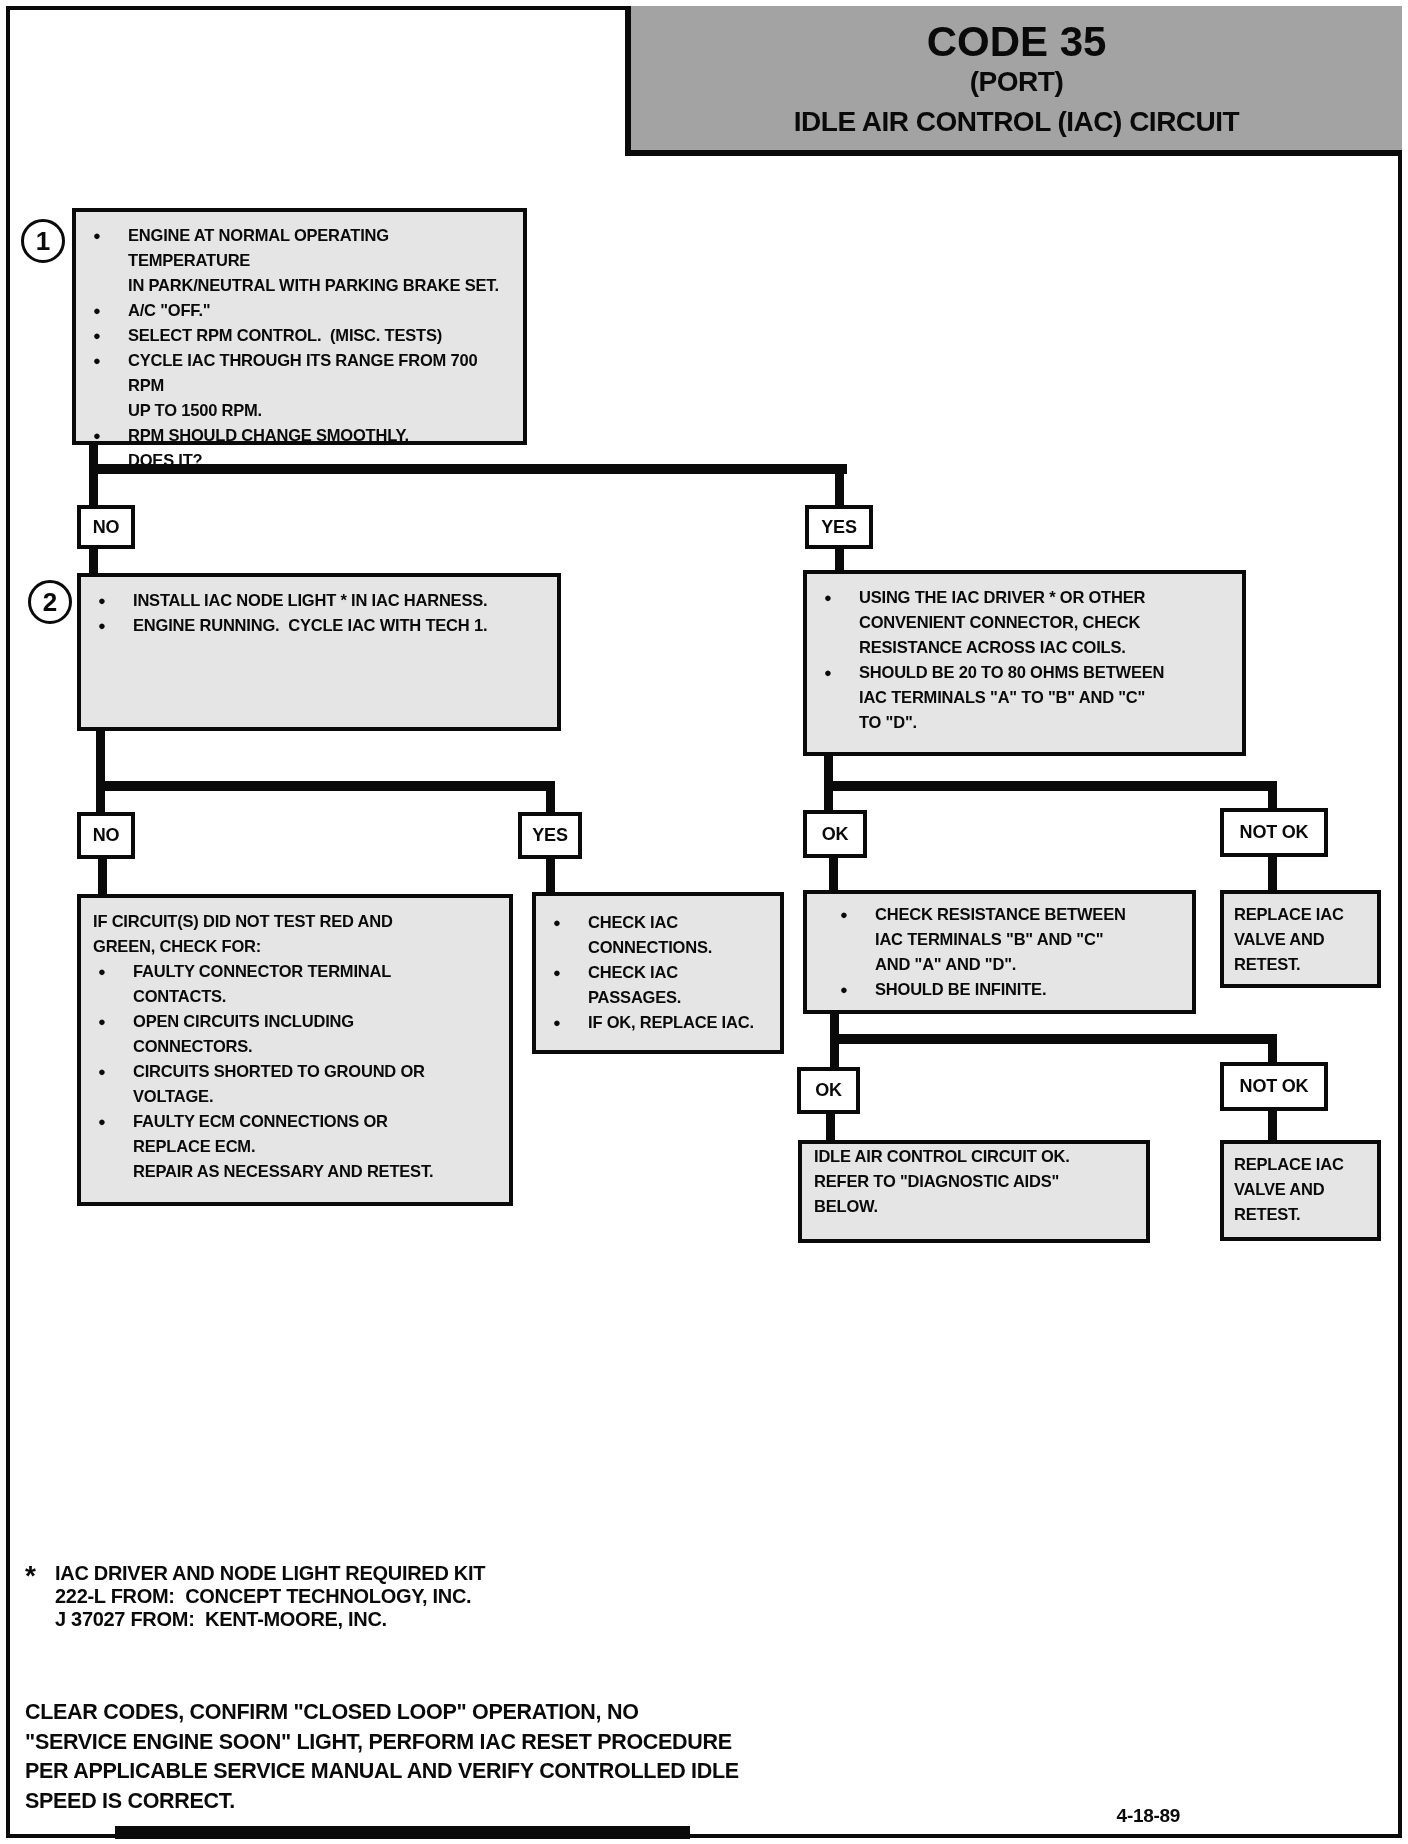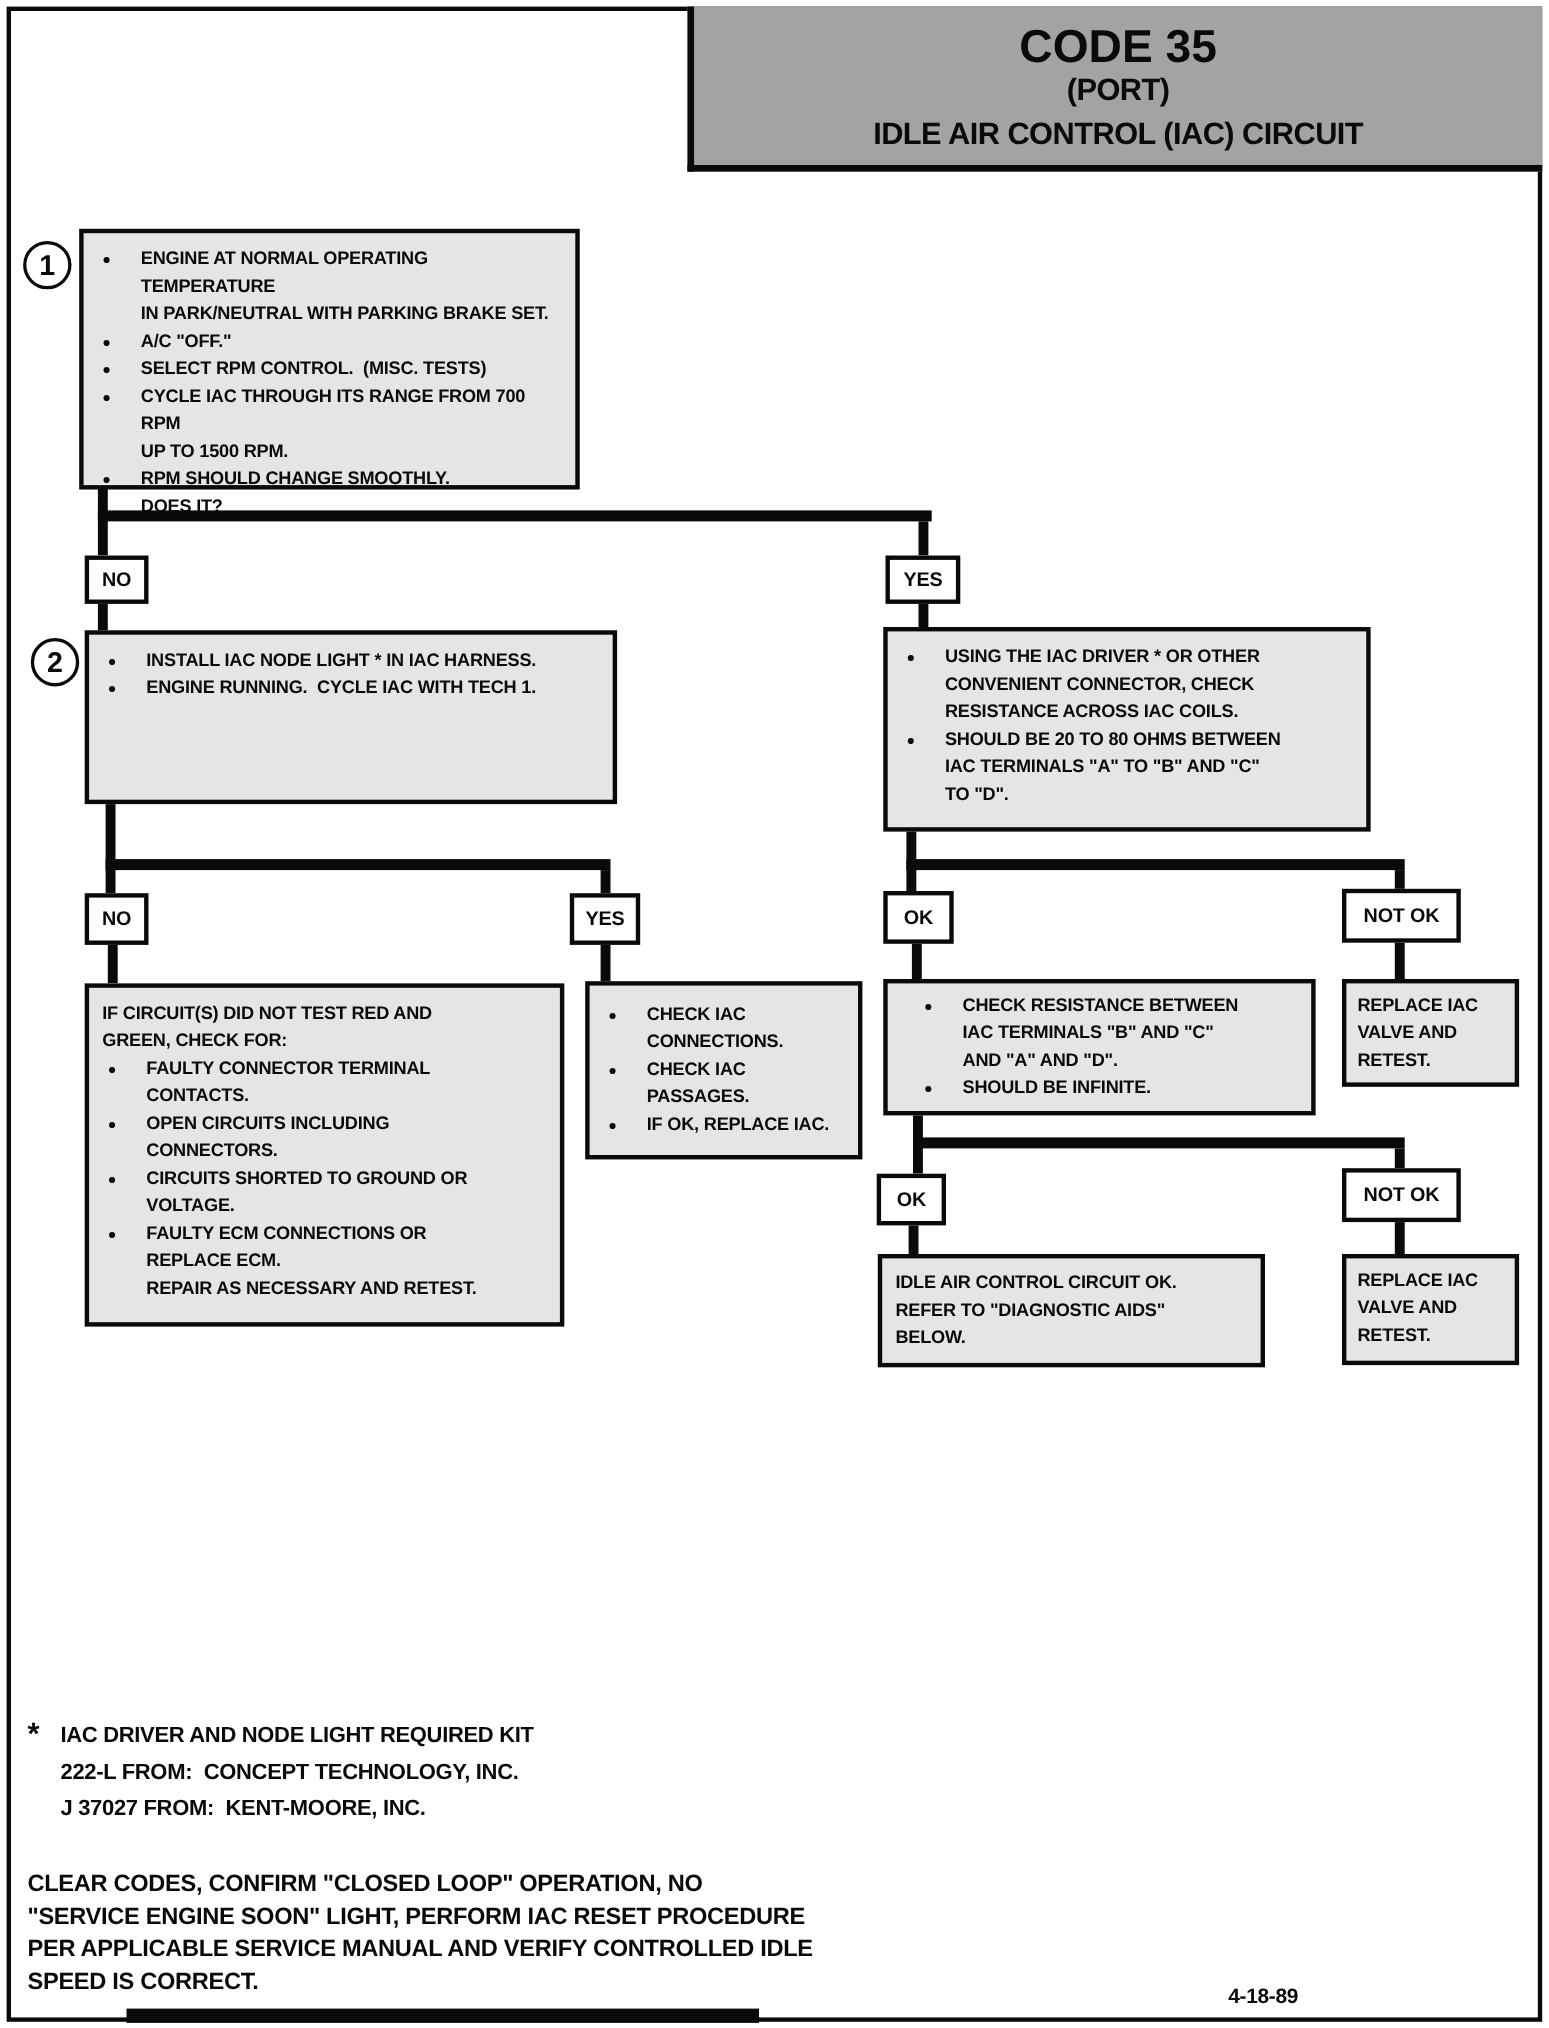--- a/index.html
+++ b/index.html
@@ -30,21 +30,21 @@
   #title-box{
     position:absolute;left:625px;top:6px;right:6px;height:150px;box-sizing:border-box;
     border-left:6px solid #0a0a0a;border-bottom:6px solid #0a0a0a;background:#a3a3a3;
     text-align:center;
   }
   #title-code{font-size:42px;margin-top:12px;letter-spacing:0px;}
   #title-line1{font-size:28px;margin-top:8px;letter-spacing:-0.5px;}
   #title-line2{font-size:28px;letter-spacing:-0.5px;}
   #footnote{position:absolute;left:25px;top:1562px;display:flex;}
   #footnote .star{font-size:28px;width:30px;line-height:28px;}
-  #footnote .fn-text{font-size:20px;line-height:33px;white-space:pre-wrap;letter-spacing:-0.3px;}
+  #footnote .fn-text{font-size:20px;line-height:23px;white-space:pre-wrap;letter-spacing:-0.3px;}
   #footer-text{position:absolute;left:25px;top:1698px;font-size:21.5px;line-height:29.5px;white-space:pre-wrap;letter-spacing:-0.3px;}
   #date-block{position:absolute;left:1020px;top:1748px;width:160px;text-align:right;font-size:19px;line-height:27px;white-space:pre-wrap;letter-spacing:-0.3px;}
   #bottom-bar{position:absolute;left:115px;top:1826px;width:575px;height:13px;background:#0a0a0a;}
 </style>
 </head>
 <body>
 
 <div id="page">
 
   <div class="frame"></div>
@@ -155,21 +155,21 @@
   <div class="ln" style="left:830px;top:1014px;width:9px;height:53px;"></div>
   <div class="ln" style="left:830px;top:1034px;width:447px;height:10px;"></div>
   <div class="ln" style="left:1268px;top:1044px;width:9px;height:18px;"></div>
 
   <div class="answer" style="left:797px;top:1067px;width:63px;height:47px;">OK</div>
   <div class="answer" style="left:1220px;top:1062px;width:108px;height:49px;">NOT OK</div>
 
   <div class="ln" style="left:826px;top:1114px;width:9px;height:26px;"></div>
   <div class="ln" style="left:1268px;top:1111px;width:9px;height:29px;"></div>
 
-  <div class="fbox" style="left:798px;top:1140px;width:352px;height:103px;padding:10px 12px;">
+  <div class="fbox" style="left:798px;top:1140px;width:352px;height:103px;padding:0 12px;">
     <div class="plain">IDLE AIR CONTROL CIRCUIT OK.
 REFER TO "DIAGNOSTIC AIDS"
 BELOW.</div>
   </div>
 
   <div class="fbox" style="left:1220px;top:1140px;width:161px;height:101px;padding:8px 10px;">
     <div class="plain">REPLACE IAC
 VALVE AND
 RETEST.</div>
   </div>

